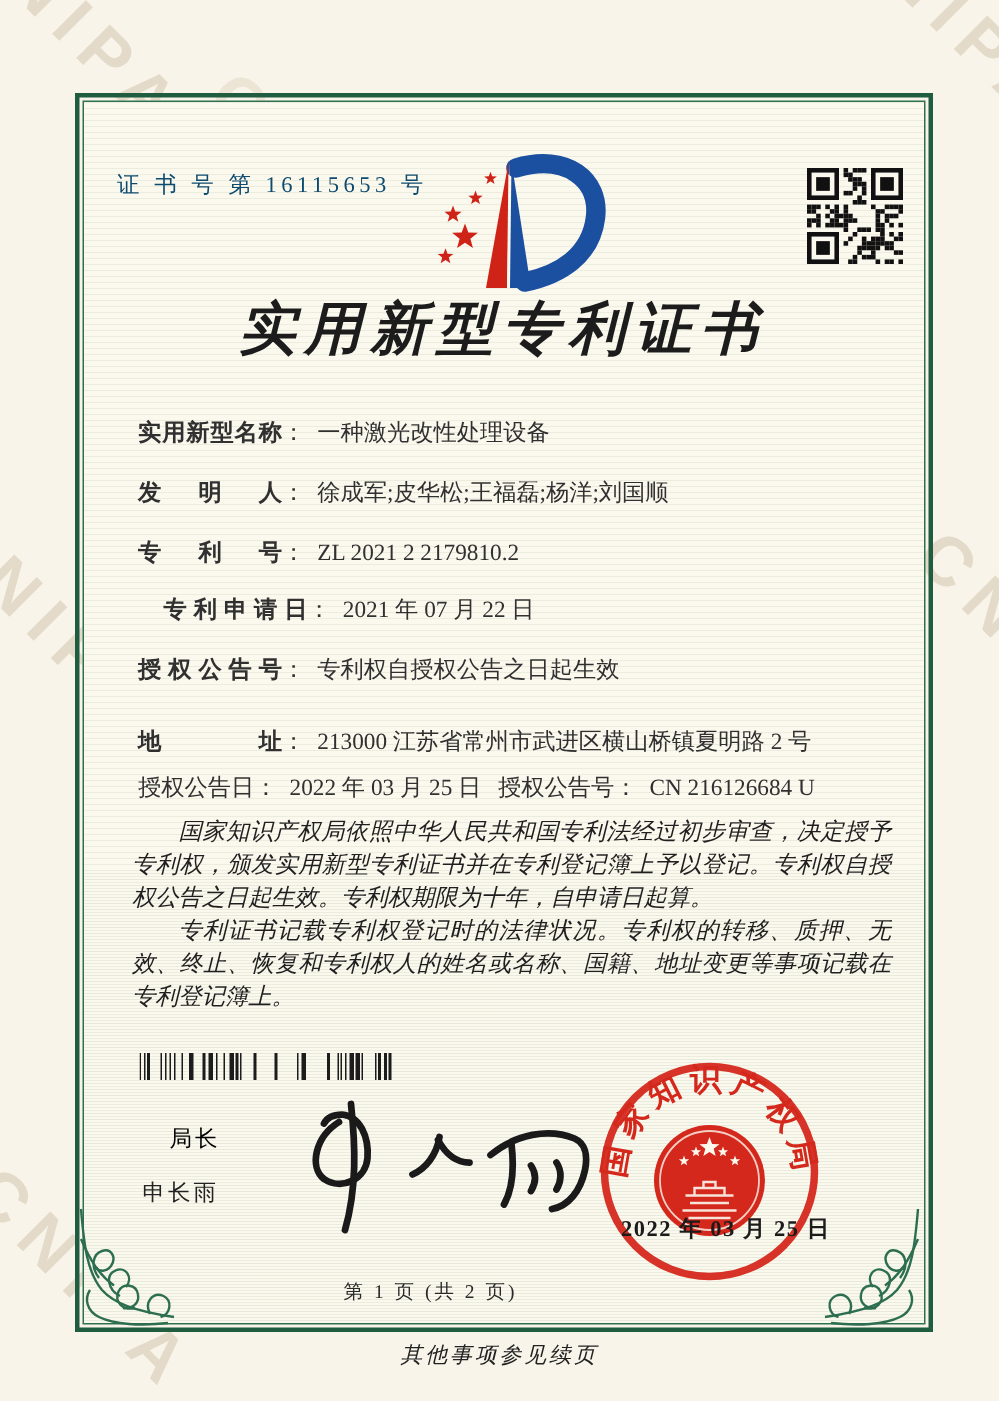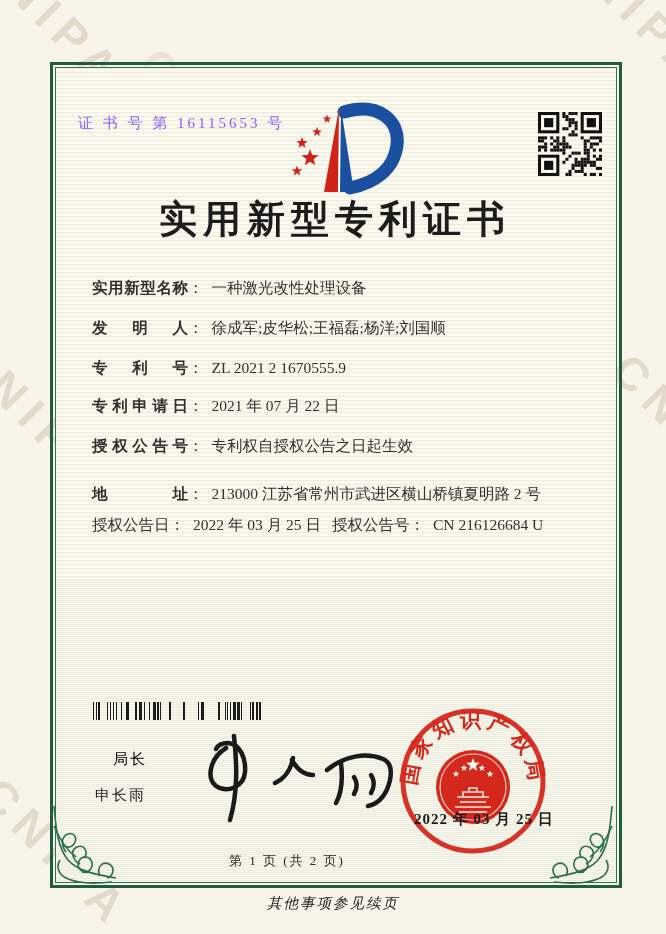--- a/index.html
+++ b/index.html
@@ -30,27 +30,27 @@
       transparent 1px, transparent 4px);
   }
   .guilloche2{
     position:absolute; left:0; right:0; bottom:0; height:300px;
     background:repeating-linear-gradient(180deg,
       rgba(140,170,135,0.18) 0px, rgba(140,170,135,0.18) 1px,
       transparent 1px, transparent 4px);
   }
   
   .cert-no{
-    position:absolute; left:78px; top:114px; font-size:15px; letter-spacing:3px; color:#8b5cf6;text-align:right;
+    position:absolute; left:78px; top:114px; font-size:15px; letter-spacing:3px; color:#0c4a6e;text-align:right;
   }
   .logo{ position:absolute; left:282px; top:100px; }
   .qr{ position:absolute; left:538px; top:112px; width:64px; height:64px; }
   .title{
     position:absolute; left:55px; top:194px; width:560px; text-align:center;
-    font-size:38px; font-weight:bold; letter-spacing:6px; color:#1c1c1c;
+    font-size:38px; font-weight:bold; letter-spacing:6px; color:#1c1c1c;font-style:italic;
   }
   
   .fields{ position:absolute; left:92px; top:0; width:500px; font-size:15.5px; color:#303030; }
   .frow{ position:absolute; left:0; white-space:nowrap; }
   .lbl{ display:inline-block; width:96px; text-align:justify; text-align-last:justify;font-weight:bold; }
   .val{ margin-left:8px; }
   .pair2{ position:absolute; left:240px; top:0; white-space:nowrap; }
   
   .body-text{
     position:absolute; left:88px; top:544px; width:506px;
@@ -252,39 +252,43 @@
   <div class="title">实用新型专利证书</div>
 
   <div class="fields">
     <div class="frow" style="top:278px;">
       <span class="lbl">实用新型名称</span><span>：</span><span class="val">一种激光改性处理设备</span>
     </div>
     <div class="frow" style="top:318px;">
       <span class="lbl">发明人</span><span>：</span><span class="val">徐成军;皮华松;王福磊;杨洋;刘国顺</span>
     </div>
     <div class="frow" style="top:358px;">
-      <span class="lbl">专利号</span><span>：</span><span class="val">ZL 2021 2 1670555.9</span>
-    </div>
-    <div class="frow" style="top:396px;">
+      <span class="lbl">专利号</span><span>：</span><span class="val">ZL 2021 2 2179810.2</span>
+    </div>
+    <div class="frow" style="top:396px;margin-left:17px;">
       <span class="lbl">专利申请日</span><span>：</span><span class="val">2021 年 07 月 22 日</span>
     </div>
     <div class="frow" style="top:436px;">
       <span class="lbl">授权公告号</span><span>：</span><span class="val">专利权自授权公告之日起生效</span>
     </div>
     <div class="frow" style="top:484px;">
       <span class="lbl">地址</span><span>：</span><span class="val">213000 江苏省常州市武进区横山桥镇夏明路 2 号</span>
     </div>
     <div class="frow" style="top:515px;">
       <span>授权公告日</span><span>：</span><span class="val">2022 年 03 月 25 日</span>
       <span class="pair2">
         <span>授权公告号</span><span>：</span><span class="val">CN 216126684 U</span>
       </span>
     </div>
   </div>
 
+  <div class="body-text">
+    <p>国家知识产权局依照中华人民共和国专利法经过初步审查，决定授予专利权，颁发实用新型专利证书并在专利登记簿上予以登记。专利权自授权公告之日起生效。专利权期限为十年，自申请日起算。</p>
+    <p>专利证书记载专利权登记时的法律状况。专利权的转移、质押、无效、终止、恢复和专利权人的姓名或名称、国籍、地址变更等事项记载在专利登记簿上。</p>
+  </div>
 
   <svg class="barcode" viewBox="0 0 172 18" preserveAspectRatio="none" id="barcode-svg">
       <rect x="0" y="0" width="1" height="18" fill="#1c1c1c"></rect>
       <rect x="3" y="0" width="1" height="18" fill="#1c1c1c"></rect>
       <rect x="5" y="0" width="2" height="18" fill="#1c1c1c"></rect>
       <rect x="14" y="0" width="1" height="18" fill="#1c1c1c"></rect>
       <rect x="17" y="0" width="1" height="18" fill="#1c1c1c"></rect>
       <rect x="20" y="0" width="1" height="18" fill="#1c1c1c"></rect>
       <rect x="23" y="0" width="1" height="18" fill="#1c1c1c"></rect>
       <rect x="28" y="0" width="1" height="18" fill="#1c1c1c"></rect>

